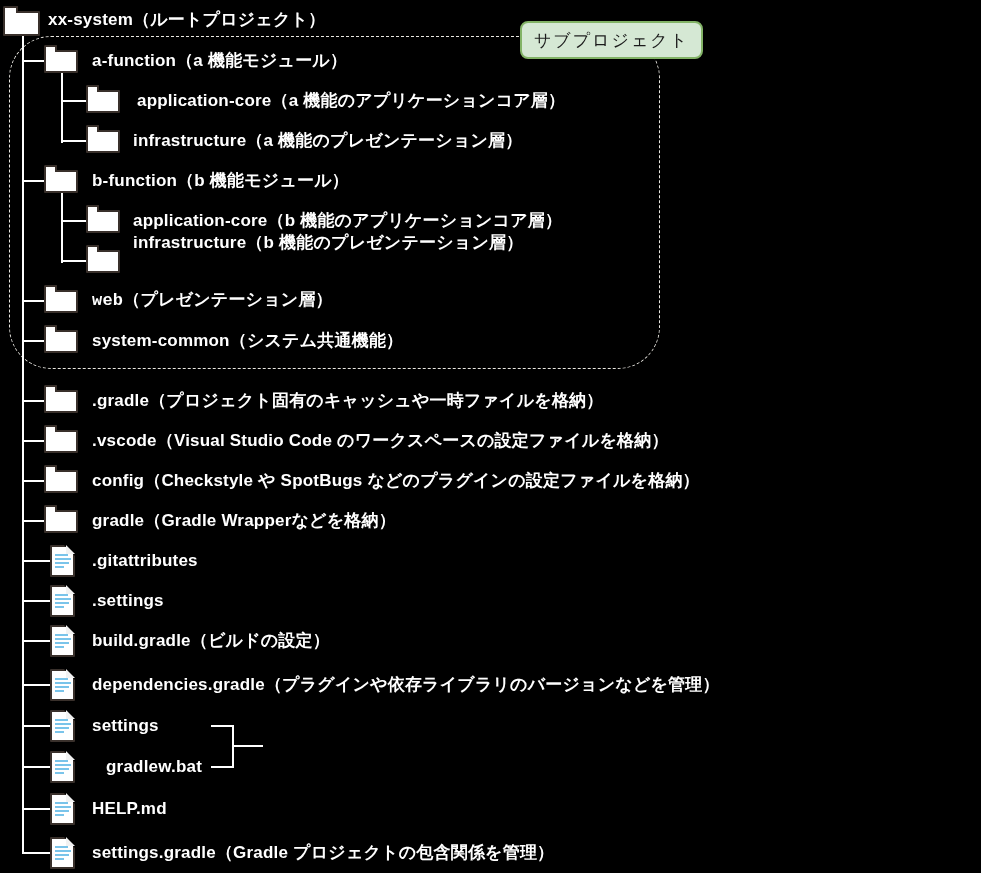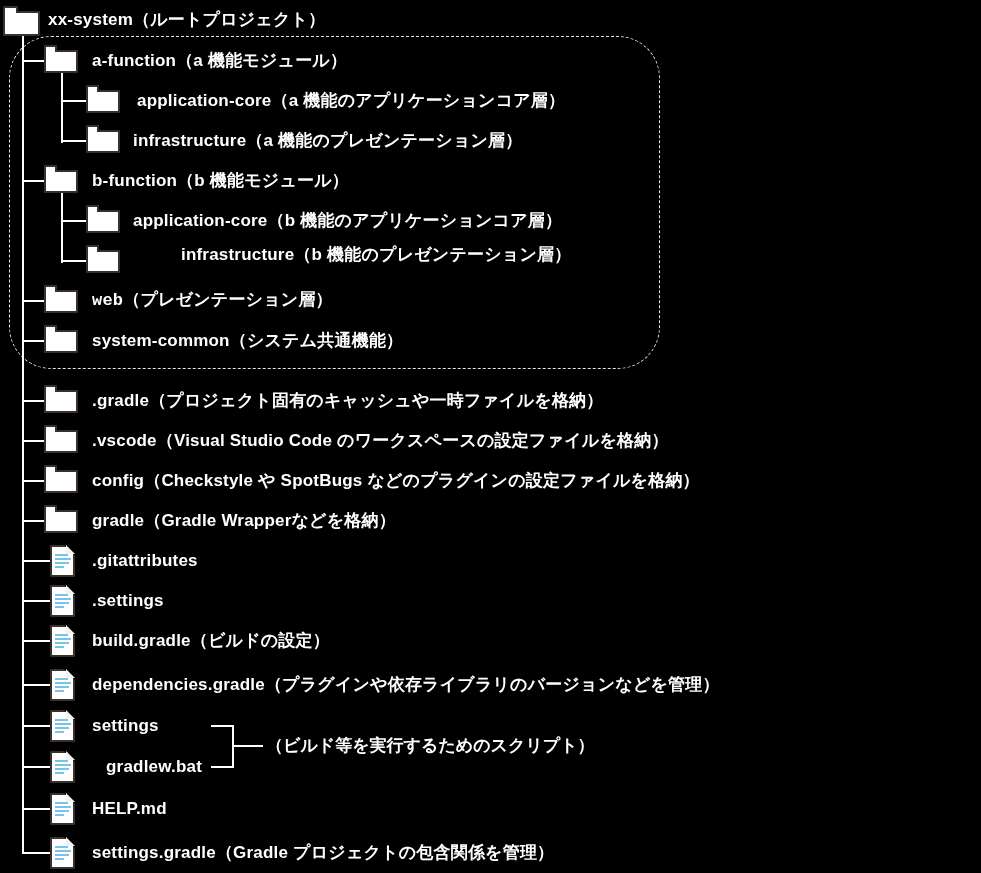--- a/index.html
+++ b/index.html
@@ -50,20 +50,21 @@
   .bracket-note{
     position:absolute;left:266px;top:731px;height:30px;line-height:30px;white-space:nowrap;
     font-size:17px;font-weight:700;color:var(--text,#fff);
   }
 </style>
 </head>
 <body>
 
 <div class="canvas">
   <div class="group-box"></div>
+  <div class="group-label">サブプロジェクト</div>
 
   <div id="lines">
       <div class="line" style="left: 22px; top: 33px; width: 2px; height: 821px;"></div>
       <div class="line" style="left: 61px; top: 73px; width: 2px; height: 70px;"></div>
       <div class="line" style="left: 61px; top: 193px; width: 2px; height: 70px;"></div>
       <div class="line" style="left: 22px; top: 60px; width: 25px; height: 2px;"></div>
       <div class="line" style="left: 61px; top: 100px; width: 27px; height: 2px;"></div>
       <div class="line" style="left: 61px; top: 140px; width: 27px; height: 2px;"></div>
       <div class="line" style="left: 22px; top: 180px; width: 25px; height: 2px;"></div>
       <div class="line" style="left: 61px; top: 220px; width: 27px; height: 2px;"></div>
@@ -90,21 +91,21 @@
       <div class="row-label" style="left: 92px; top: 46px; text-align: right;">a-function（a 機能モジュール）</div>
       <div class="folder" style="left: 86px; top: 90px;"></div>
       <div class="row-label" style="left: 137px; top: 86px;">application-core（a 機能のアプリケーションコア層）</div>
       <div class="folder" style="left: 86px; top: 130px;"></div>
       <div class="row-label" style="left: 133px; top: 126px;">infrastructure（a 機能のプレゼンテーション層）</div>
       <div class="folder" style="left: 44px; top: 170px;"></div>
       <div class="row-label" style="left: 92px; top: 166px;">b-function（b 機能モジュール）</div>
       <div class="folder" style="left: 86px; top: 210px;"></div>
       <div class="row-label" style="left: 133px; top: 206px;">application-core（b 機能のアプリケーションコア層）</div>
       <div class="folder" style="left: 86px; top: 250px;"></div>
-      <div class="row-label" style="left: 133px; top: 240px; margin-left: 48px;">infrastructure（b 機能のプレゼンテーション層）</div>
+      <div class="row-label" style="left: 133px; top: 228px;">infrastructure（b 機能のプレゼンテーション層）</div>
       <div class="folder" style="left: 44px; top: 290px;"></div>
       <div class="row-label" style="left: 92px; top: 286px; font-family: Liberation Mono, monospace;">web（プレゼンテーション層）</div>
       <div class="folder" style="left: 44px; top: 330px;"></div>
       <div class="row-label" style="left: 92px; top: 326px;">system-common（システム共通機能）</div>
       <div class="folder" style="left: 44px; top: 390px;"></div>
       <div class="row-label" style="left: 92px; top: 386px;">.gradle（プロジェクト固有のキャッシュや一時ファイルを格納）</div>
       <div class="folder" style="left: 44px; top: 430px;"></div>
       <div class="row-label" style="left: 92px; top: 426px;">.vscode（Visual Studio Code のワークスペースの設定ファイルを格納）</div>
       <div class="folder" style="left: 44px; top: 470px;"></div>
       <div class="row-label" style="left: 92px; top: 466px;">config（Checkstyle や SpotBugs などのプラグインの設定ファイルを格納）</div>
@@ -181,14 +182,13 @@
         <div class="ln" style="width: 14px; top: 15px;"></div>
         <div class="ln" style="width: 9px; top: 19px;"></div>
       </div>
       <div class="row-label" style="left: 92px; top: 838px;">settings.gradle（Gradle プロジェクトの包含関係を管理）</div>
     </div>
 
   <div class="line" style="left:211px;top:725px;width:23px;height:2px"></div>
   <div class="line" style="left:232px;top:725px;width:2px;height:43px"></div>
   <div class="line" style="left:211px;top:766px;width:23px;height:2px"></div>
   <div class="line" style="left:232px;top:745px;width:31px;height:2px"></div>
-  <div class="bracket-note">（ビルド等を実行するためのスクリプト）</div>
 </div>
 
 </body></html>

